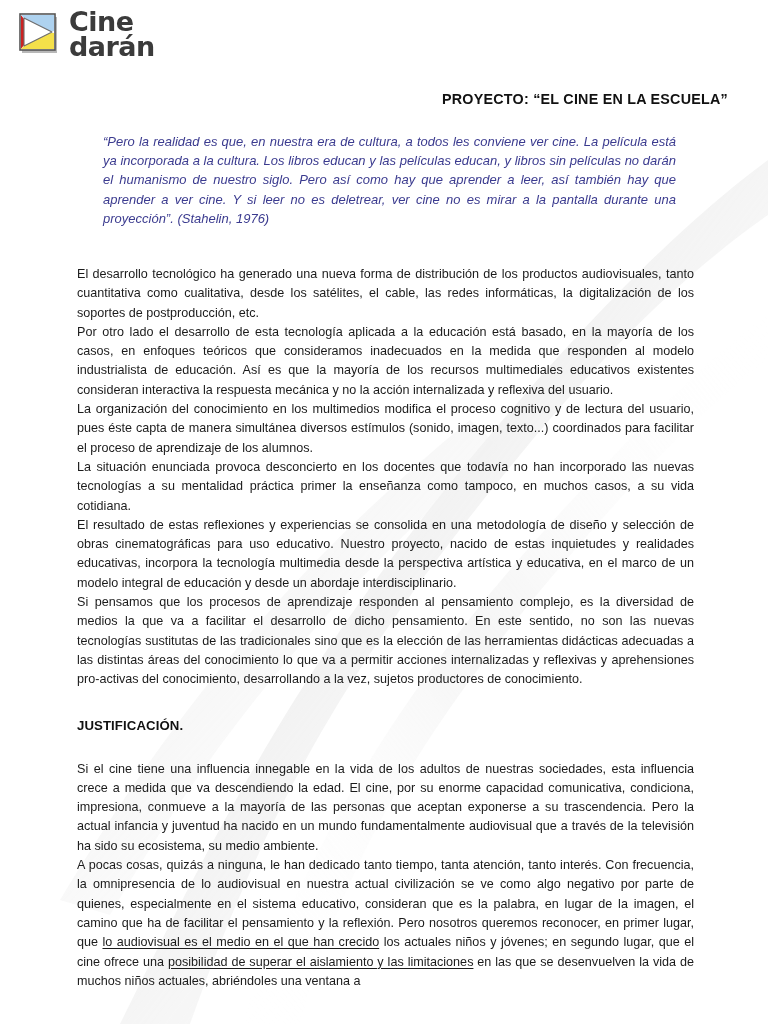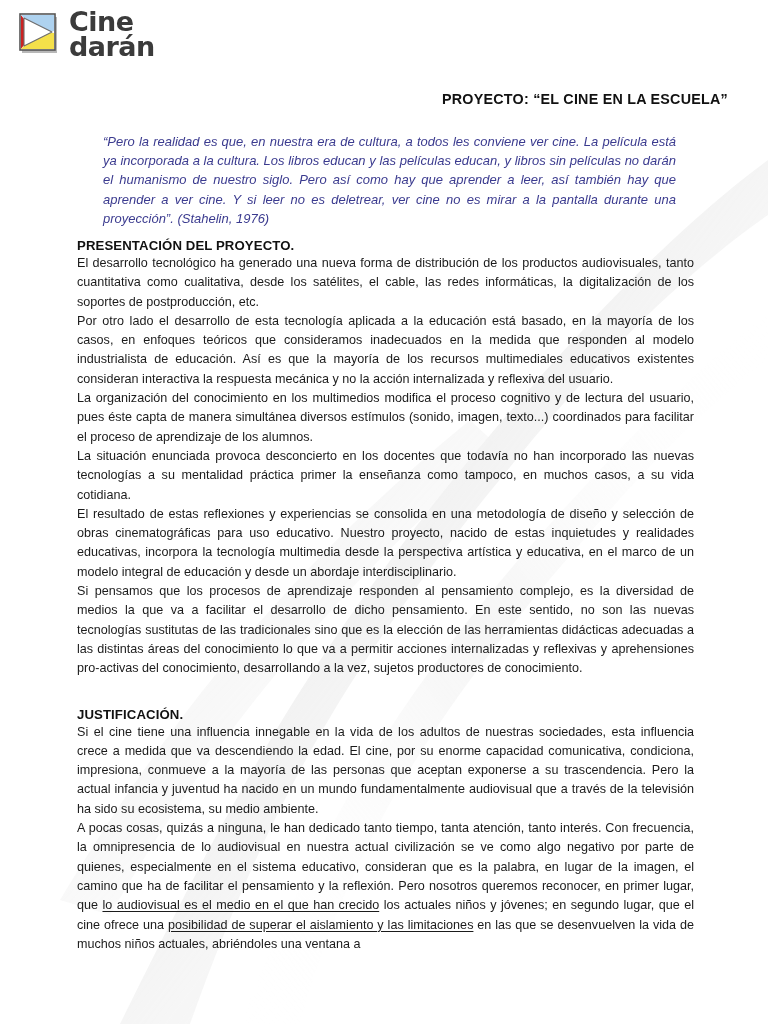--- a/index.html
+++ b/index.html
@@ -114,21 +114,21 @@
   p.body {
     margin: 0;
     font-family: "Liberation Sans", sans-serif;
     font-size: 12.6px;
     line-height: 19.3px;
     color: #1b1b1b;
     text-align: justify;
     text-justify: inter-word;
     hyphens: none;
   }
-  p.body.first { margin-top: 1px; }
+  p.body.first { margin-top: 27px; }
 
   p.body u { text-underline-offset: 2px; }
 </style>
 </head>
 <body>
 
 <div class="page">
 
   <svg class="watermark" width="768" height="1024" viewBox="0 0 768 1024" preserveAspectRatio="none" aria-hidden="true">
     <defs>
@@ -170,21 +170,20 @@
       <span class="l2">darán</span>
     </div>
   </div>
 
   <div class="doc-title">PROYECTO: “EL CINE EN LA ESCUELA”</div>
 
   <div class="quote">“Pero la realidad es que, en nuestra era de cultura, a todos les conviene ver cine. La película está ya incorporada a la cultura. Los libros educan y las películas educan, y libros sin películas no darán el humanismo de nuestro siglo. Pero así como hay que aprender a leer, así también hay que aprender a ver cine. Y si leer no es deletrear, ver cine no es mirar a la pantalla durante una proyección”. (Stahelin, 1976)</div>
 
   <div class="content">
 
-    <h2 class="section">PRESENTACIÓN DEL PROYECTO.</h2>
 
     <p class="body first">El desarrollo tecnológico ha generado una nueva forma de distribución de los productos audiovisuales, tanto cuantitativa como cualitativa, desde los satélites, el cable, las redes informáticas, la digitalización de los soportes de postproducción, etc.</p>
     <p class="body">Por otro lado el desarrollo de esta tecnología aplicada a la educación está basado, en la mayoría de los casos, en enfoques teóricos que consideramos inadecuados en la medida que responden al modelo industrialista de educación. Así es que la mayoría de los recursos multimediales educativos existentes consideran interactiva la respuesta mecánica y no la acción internalizada y reflexiva del usuario.</p>
     <p class="body">La organización del conocimiento en los multimedios modifica el proceso cognitivo y de lectura del usuario, pues éste capta de manera simultánea diversos estímulos (sonido, imagen, texto...) coordinados para facilitar el proceso de aprendizaje de los alumnos.</p>
     <p class="body">La situación enunciada provoca desconcierto en los docentes que todavía no han incorporado las nuevas tecnologías a su mentalidad práctica primer la enseñanza como tampoco, en muchos casos, a su vida cotidiana.</p>
     <p class="body">El resultado de estas reflexiones y experiencias se consolida en una metodología de diseño y selección de obras cinematográficas para uso educativo. Nuestro proyecto, nacido de estas inquietudes y realidades educativas, incorpora la tecnología multimedia desde la perspectiva artística y educativa, en el marco de un modelo integral de educación y desde un abordaje interdisciplinario.</p>
     <p class="body">Si pensamos que los procesos de aprendizaje responden al pensamiento complejo, es la diversidad de medios la que va a facilitar el desarrollo de dicho pensamiento. En este sentido, no son las nuevas tecnologías sustitutas de las tradicionales sino que es la elección de las herramientas didácticas adecuadas a las distintas áreas del conocimiento lo que va a permitir acciones internalizadas y reflexivas y aprehensiones pro-activas del conocimiento, desarrollando a la vez, sujetos productores de conocimiento.</p>
 
     <h2 class="section spaced-top">JUSTIFICACIÓN.</h2>
 

